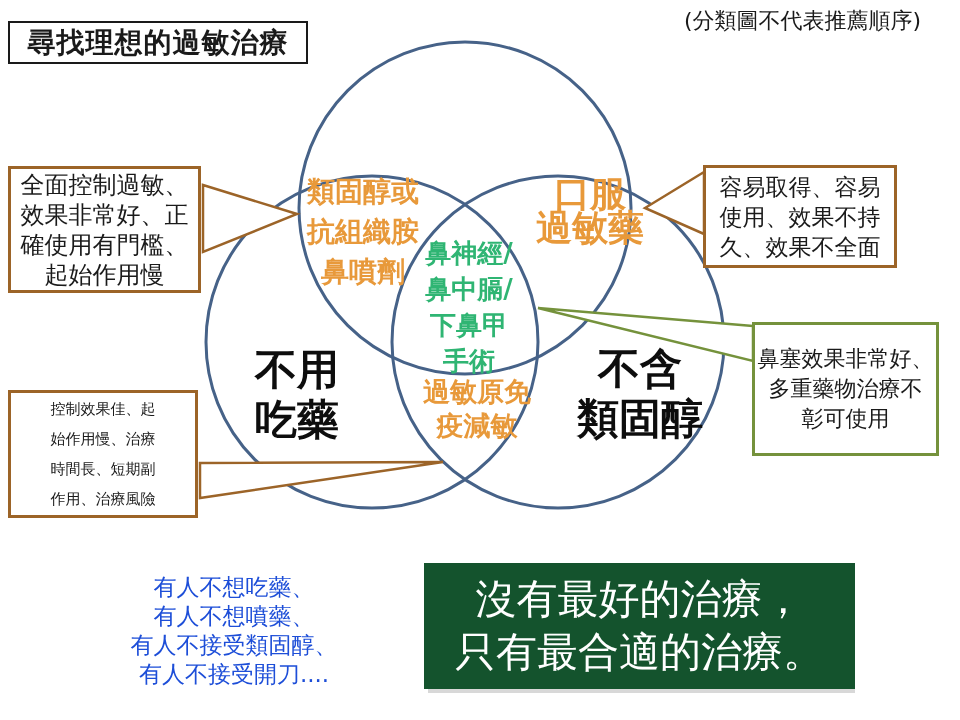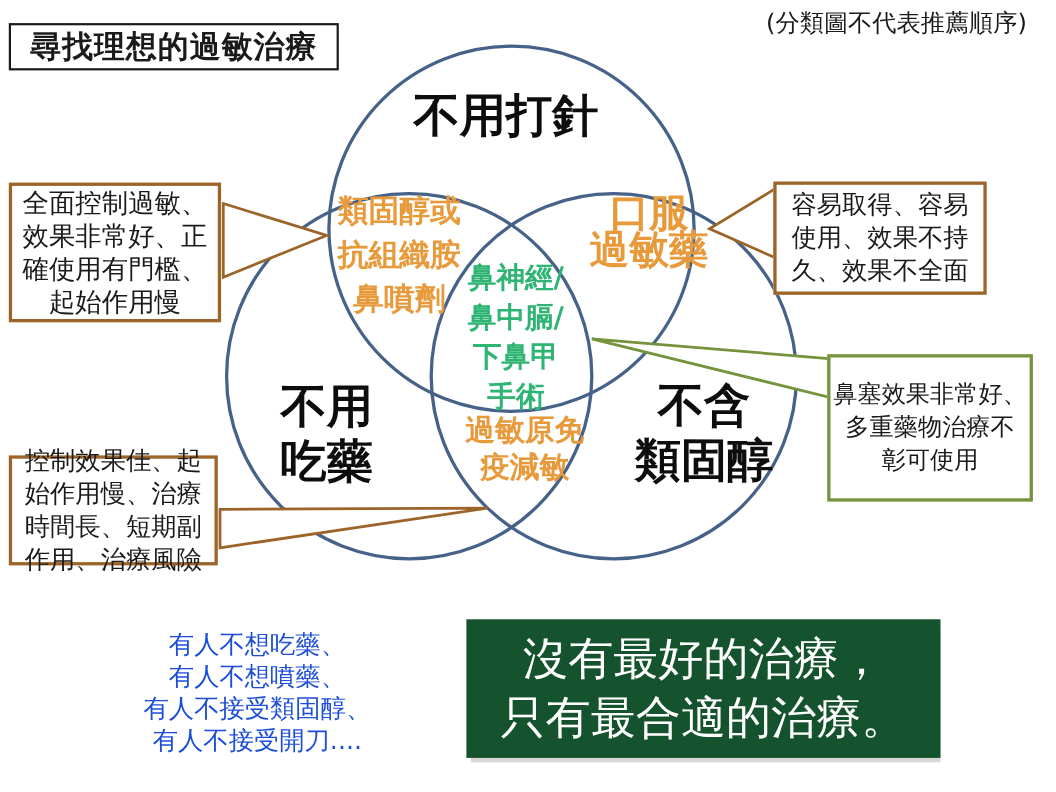--- a/index.html
+++ b/index.html
@@ -19,21 +19,21 @@
     left: 8px; top: 21px; width: 300px; height: 43px;
     background: #ffffff; border: 2.5px solid #1a1a1a;
     display: flex; align-items: center; justify-content: center;
     font-size: 28px; font-weight: bold; color: #1a1a1a; letter-spacing: 1px;
   }
 
   
   .disclaimer {
     position: absolute; z-index: 2;
     left: 684px; top: 6px; width: 262px;
-    font-size: 22px; color: #1a1a1a; text-align: center;
+    font-size: 22px; color: #1a1a1a; text-align: left;
   }
 
   
   .circle-label { font-weight: bold; color: #0d0d0d; }
   .lbl-no-injection { left: 460px; top: 105px; font-size: 42px; line-height: 50px; }
   .lbl-no-oral     { left: 297px; top: 395px; font-size: 42px; line-height: 50px; }
   .lbl-no-steroid  { left: 640px; top: 394px; font-size: 42px; line-height: 50px; }
 
   
   .treatment { font-weight: bold; }
@@ -48,21 +48,21 @@
   .callout {
     position: absolute; z-index: 3;
     background: #ffffff;
     display: flex; align-items: center; justify-content: center;
     text-align: center; white-space: pre-line;
     color: #1a1a1a;
   }
   .callout-brown { border: 3px solid #9C6428; }
   .callout-olive { border: 3px solid #75923C; margin-top: 19px; }
   .co-spray  { left: 8px;   top: 166px; width: 193px; height: 127px; font-size: 24px; line-height: 30px; }
-  .co-immuno { left: 8px;   top: 390px; width: 190px; height: 100px; font-size: 23px; line-height: 30px; margin-top: 24px; }
+  .co-immuno { left: 8px;   top: 390px; width: 190px; height: 128px; font-size: 15px; line-height: 30px; }
   .co-oral   { left: 703px; top: 165px; width: 194px; height: 103px; font-size: 23px; line-height: 30px; }
   .co-surgery{ left: 752px; top: 303px; width: 187px; height: 134px; font-size: 22px; line-height: 30px; }
 
   
   .patient-pref {
     left: 234px; top: 631px;
     font-size: 23px; line-height: 29px; color: #1d4ed8;
   }
   .conclusion-box {
     position: absolute; z-index: 3;
@@ -89,21 +89,20 @@
     <polygon points="704,172 645,208 704,234" fill="#ffffff" stroke="#9C6428" stroke-width="2.5"></polygon>
     <polygon points="753,326 538,308 753,361" fill="#ffffff" stroke="#75923C" stroke-width="2.5"></polygon>
   </svg>
 
   <div class="title-box">
     <span>尋找理想的過敏治療</span>
   </div>
 
   <div class="disclaimer txt">(分類圖不代表推薦順序)</div>
 
-  <div class="txt center circle-label lbl-no-injection">不用打針</div>
   <div class="txt center circle-label lbl-no-oral">不用
 吃藥</div>
   <div class="txt center circle-label lbl-no-steroid">不含
 類固醇</div>
 
   <div class="txt center treatment t-orange t-spray">類固醇或
 抗組織胺
 鼻噴劑</div>
   <div class="txt center treatment t-orange t-oral">口服
 過敏藥</div>

